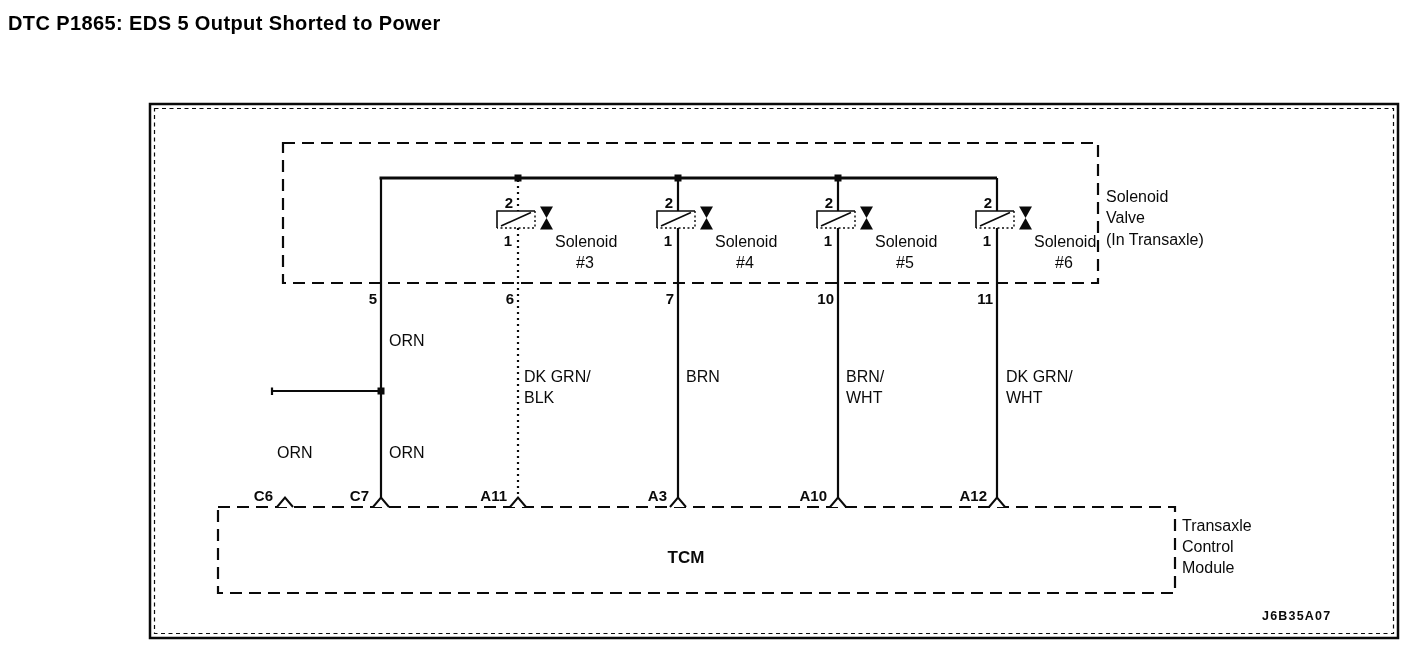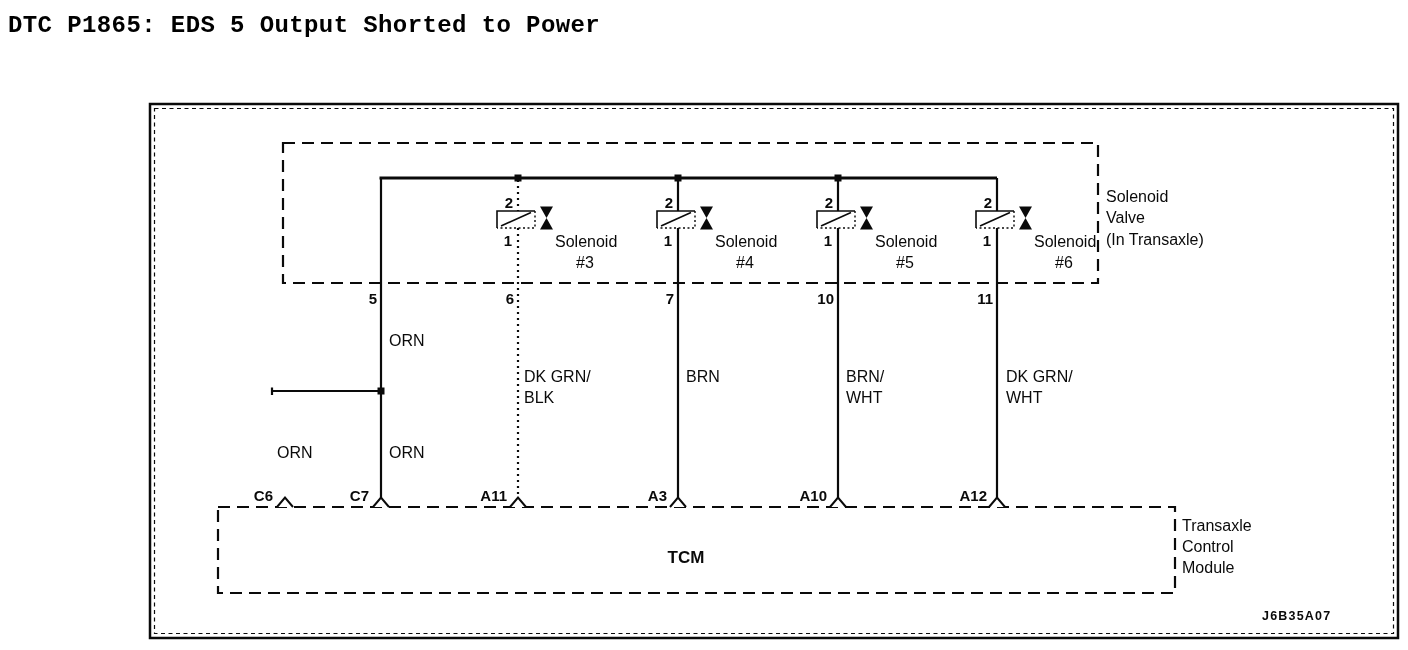--- a/index.html
+++ b/index.html
@@ -1,19 +1,19 @@
 <!DOCTYPE html>
 <html><head>
 <meta charset="utf-8">
 <style>
   html,body{margin:0;padding:0;background:#fff;}
   .stage{position:relative;width:1408px;height:650px;background:#fff;overflow:hidden;
          font-family:"Liberation Sans",sans-serif;color:#000;}
   h1.title{position:absolute;top:12px;left:8px;margin:0;
-           font-family:Liberation Mono, monospace;font-weight:bold;font-size:24px;
+           font-family:Liberation Sans, sans-serif;font-weight:bold;font-size:20px;
            letter-spacing:0.4px;color:#000;}
   svg{position:absolute;top:0;left:0;}
   .wire{stroke:#0a0a0a;stroke-width:2.2;fill:none;}
   .wire-bus{stroke:#0a0a0a;stroke-width:3;fill:none;}
   .wire-dotted{stroke:#0a0a0a;stroke-width:2.2;fill:none;stroke-dasharray:2 4;}
   .dashbox{stroke:#0a0a0a;stroke-width:2.2;fill:none;stroke-dasharray:12 7;}
   .frame-solid{stroke:#0a0a0a;stroke-width:2.5;fill:none;}
   .frame-dash{stroke:#0a0a0a;stroke-width:1.2;fill:none;stroke-dasharray:4 3.5;}
   .sym-solid{stroke:#0a0a0a;stroke-width:1.6;fill:none;}
   .sym-dot{stroke:#0a0a0a;stroke-width:1.4;fill:none;stroke-dasharray:2 2.5;}

